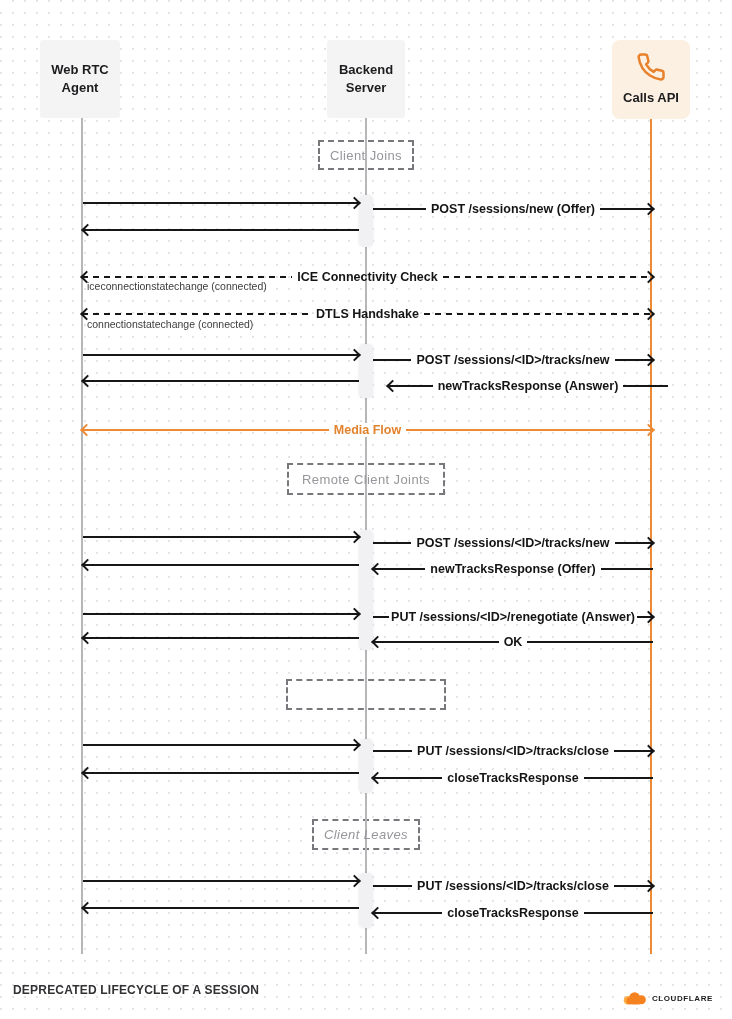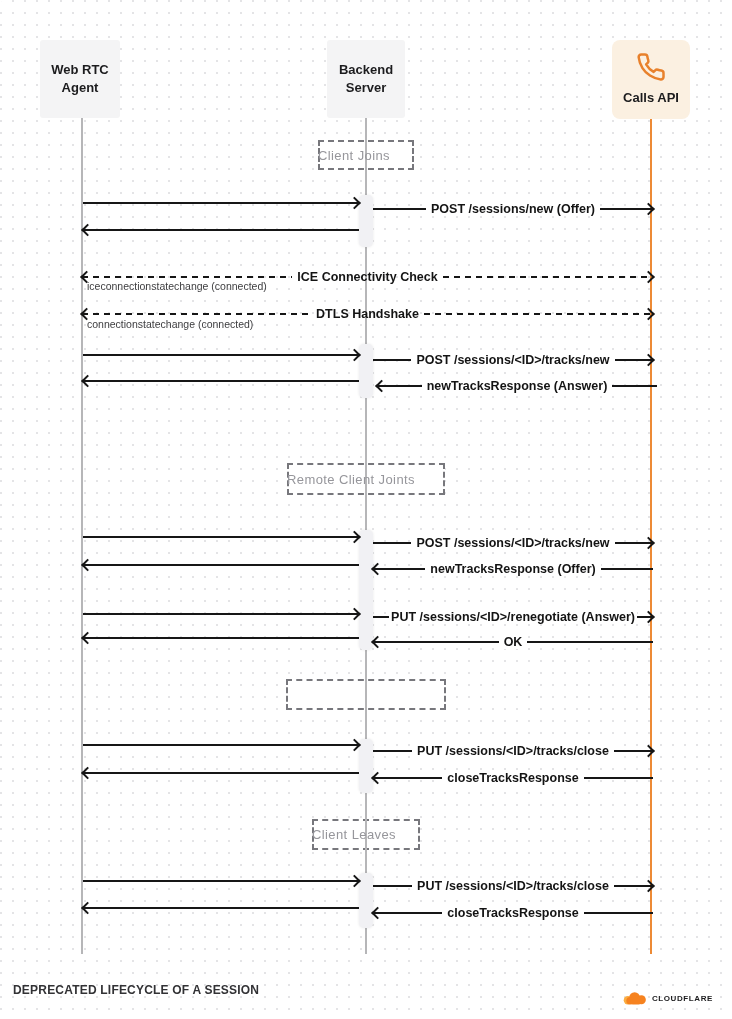--- a/index.html
+++ b/index.html
@@ -19,21 +19,21 @@
   }
   .actor.calls { background:#fbf0e1; border-radius:8px; flex-direction:column; gap:7px; }
   
   .lifeline { position:absolute; width:2px; background:#b6b6b8; }
   .lifeline.orange { background:#ed8a35; }
   
   .abar { position:absolute; left:359px; width:14px; background:#f1f1f4;
           border-radius:5px; box-shadow:0 0 3px rgba(0,0,0,.09); }
   
   .secbox { position:absolute; border:2px dashed #77777c; background:#ffffff; box-sizing:border-box; }
-  .seclbl { position:absolute; display:flex; align-items:center; justify-content:flex-start;
+  .seclbl { position:absolute; display:flex; align-items:center; justify-content:center;
             font-size:13px; font-weight:500; color:#96969b; letter-spacing:.4px; }
   
   .seg { position:absolute; height:18px; display:flex; align-items:center;justify-content:center; }
   .ln  { flex:1; height:0; border-top:2px solid #161616; }
   .ln.or { border-color:#ed8a35; }
   .dln { flex:1; height:2px;
          background:repeating-linear-gradient(90deg,#161616 0 6px,transparent 6px 11px); }
   .lbl { white-space:nowrap; padding:0 5px; background:#ffffff;
          font-weight:700; font-size:12.5px; color:#141414; }
   .lbl.or { color:#e2832e; }
@@ -84,21 +84,21 @@
   <div class="abar" style="top:530px; height:120px;"></div>
   <div class="abar" style="top:739px; height:54px;"></div>
   <div class="abar" style="top:873px; height:55px;"></div>
 
   <div class="seclbl" style="left:318px; top:140px; width:96px;  height:30px;">
       <span>Client Joins</span>
     </div>
   <div class="seclbl" style="left:287px; top:463px; width:158px; height:32px;">
       <span>Remote Client Joints</span>
     </div>
-  <div class="seclbl" style="left:312px; top:819px; width:108px; height:31px;">
+  <div class="seclbl" style="left:312px; top:819px; width:108px; height:31px;font-style:italic;">
       <span>Client Leaves</span>
     </div>
 
   <div class="seg" style="left:83px; top:194px; width:276px;">
     <div class="ln"></div>
       <span class="ah r"></span>
   </div>
   <div class="seg" style="left:373px; top:200px; width:280px;">
     <div class="ln"></div>
     <span class="lbl">POST /sessions/new (Offer)</span>
@@ -133,31 +133,38 @@
     <div class="ln"></div>
       <span class="ah r"></span>
   </div>
   <div class="seg" style="left:373px; top:351px; width:280px;">
     <div class="ln"></div>
     <span class="lbl">POST /sessions/&lt;ID&gt;/tracks/new</span>
     <div class="ln"></div>
       <span class="ah r"></span>
   </div>
 
-  <div class="seg" style="left:377px; top:377px; width:280px;">
+  <div class="seg" style="left:388px; top:377px; width:280px;">
     <span class="ah l"></span>
       <div class="ln"></div>
     <span class="lbl">newTracksResponse (Answer)</span>
     <div class="ln"></div>
   </div>
   <div class="seg" style="left:83px; top:372px; width:276px;">
     <span class="ah l"></span>
       <div class="ln"></div>
   </div>
 
+  <div class="seg" style="left:82px; top:421px; width:571px;">
+    <span class="ah l or"></span>
+      <div class="ln or"></div>
+    <span class="lbl or">Media Flow</span>
+    <div class="ln or"></div>
+      <span class="ah r or"></span>
+  </div>
 
   <div class="seg" style="left:83px; top:528px; width:276px;">
     <div class="ln"></div>
       <span class="ah r"></span>
   </div>
   <div class="seg" style="left:373px; top:534px; width:280px;">
     <div class="ln"></div>
     <span class="lbl">POST /sessions/&lt;ID&gt;/tracks/new</span>
     <div class="ln"></div>
       <span class="ah r"></span>

